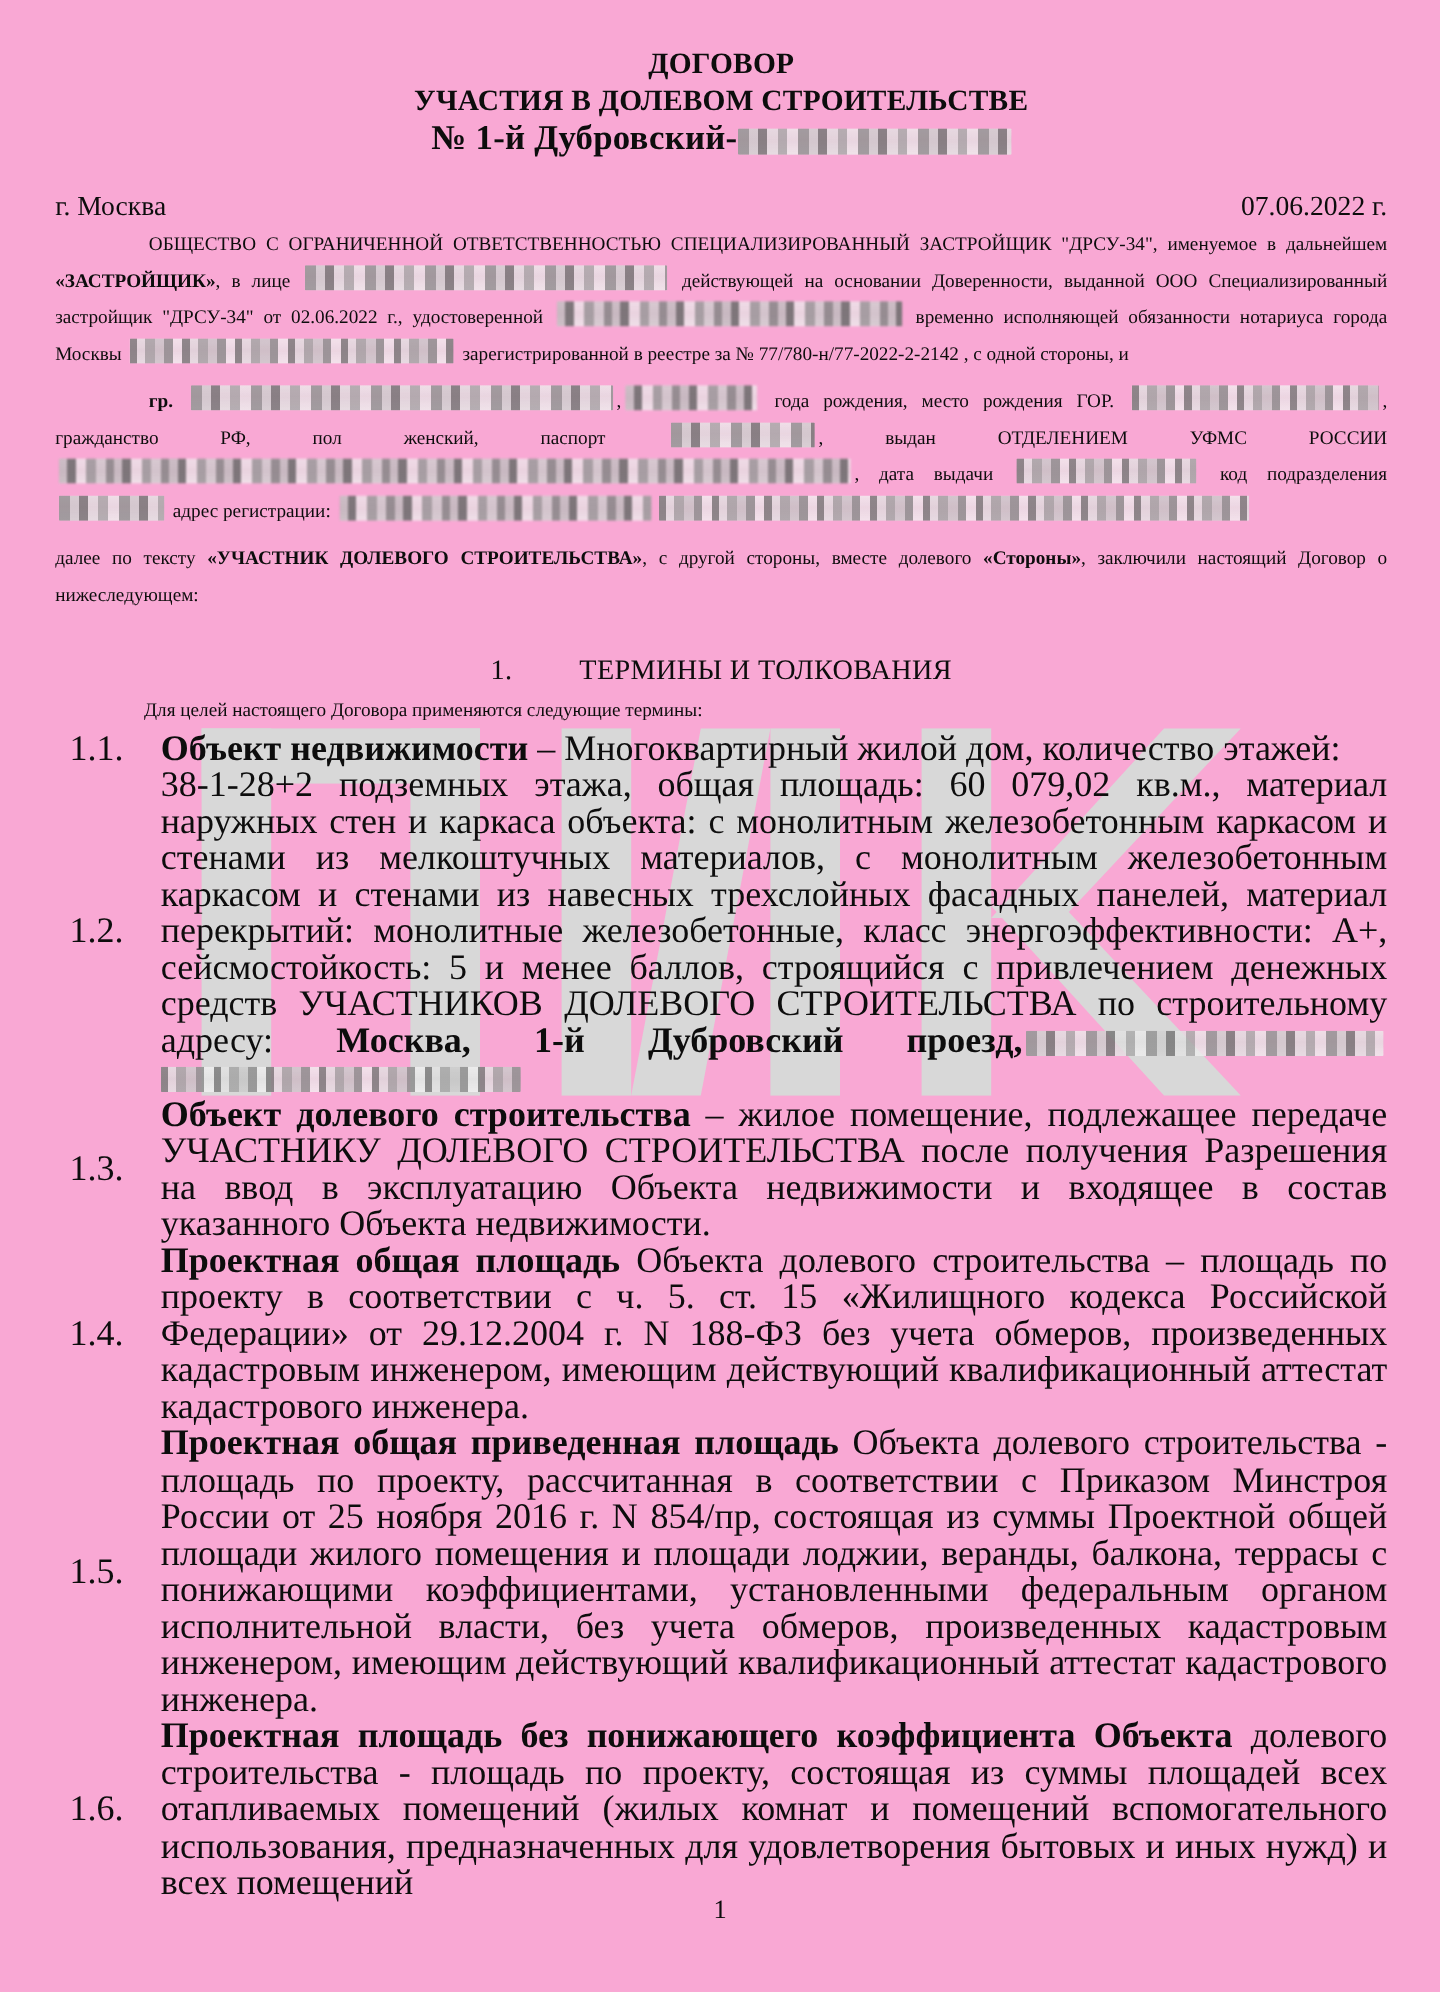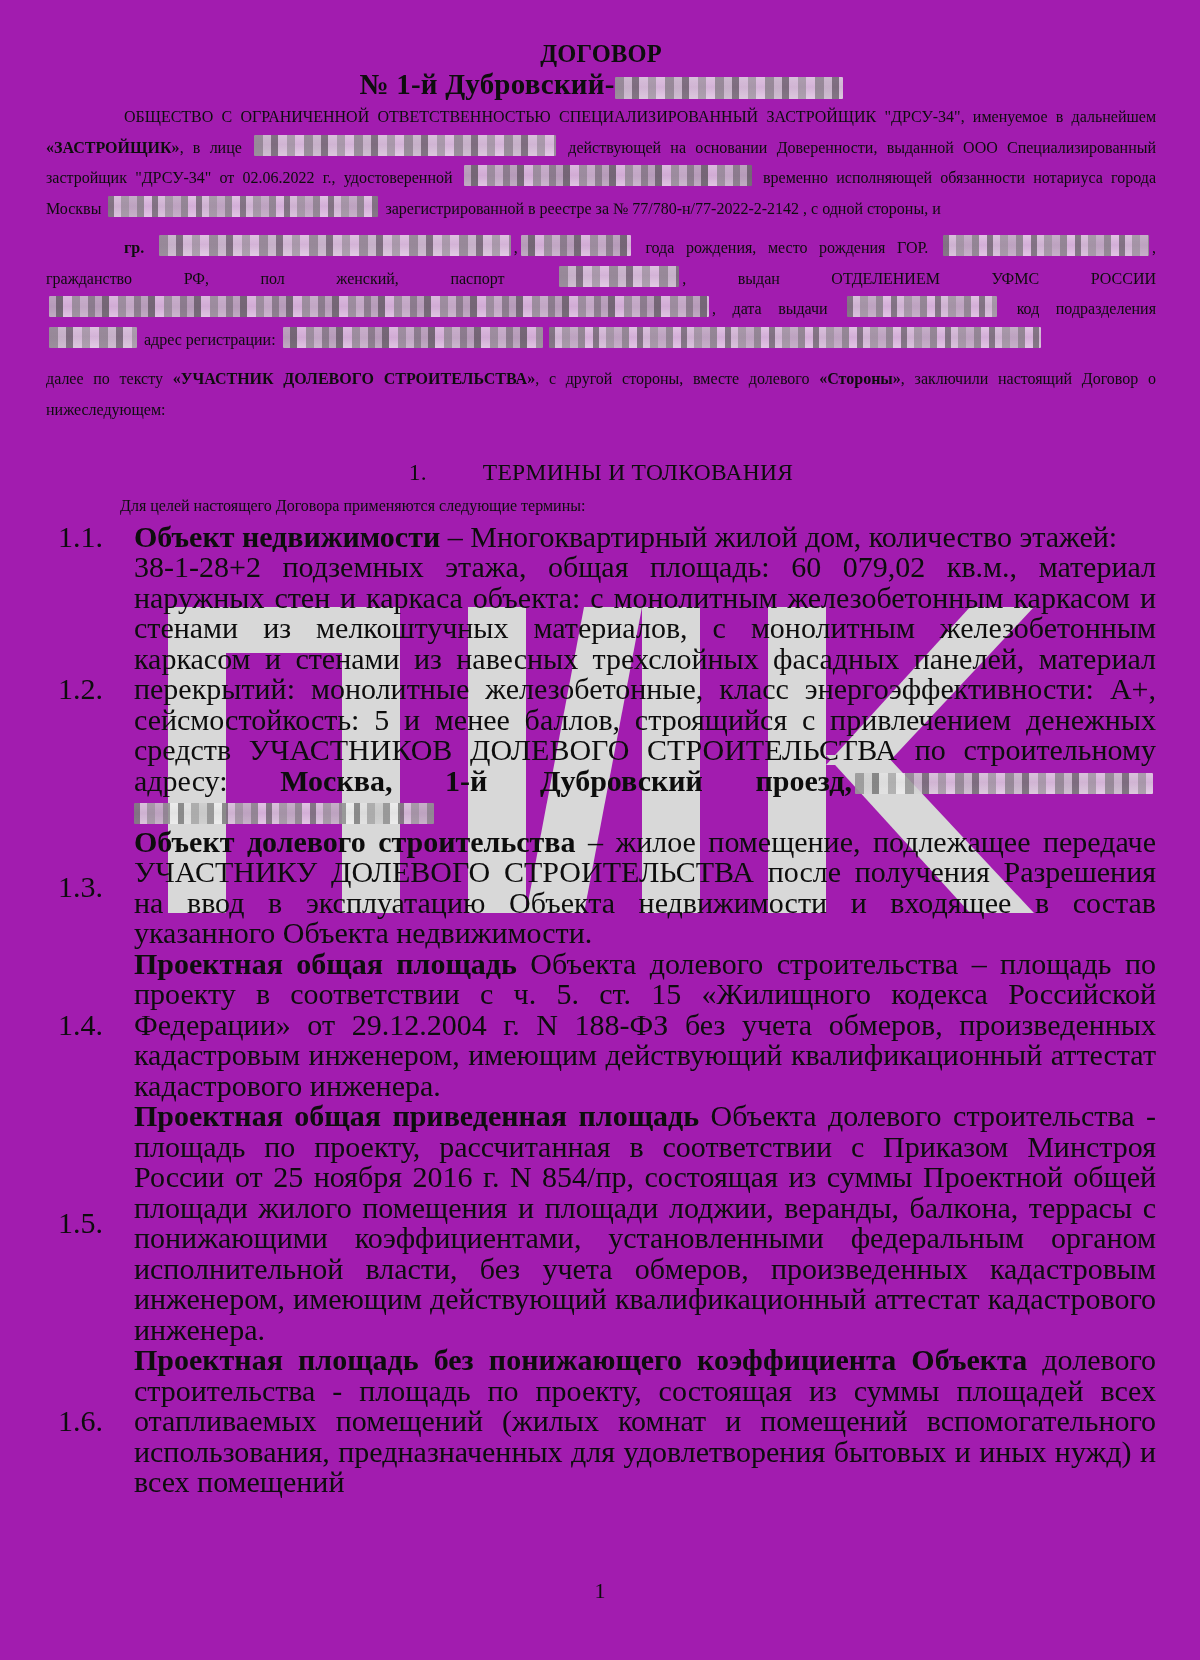--- a/index.html
+++ b/index.html
@@ -4,21 +4,21 @@
 <style>
   html, body {
     margin: 0;
     padding: 0;
     background: #ffffff;
   }
   .page {
     position: relative;
     width: 1200px;
     height: 1660px;
-    background: #a21caf;
+    background: #f9a8d4;
     font-family: "Liberation Serif", "DejaVu Serif", serif;
     color: #0d0d0d;
     overflow: hidden;
     box-sizing: border-box;
     padding: 0;
   }
 
   
   .watermark {
     position: absolute;
@@ -190,25 +190,30 @@
         <polygon points="676,170 820,12 884,12 736,170"></polygon>
         <polygon points="676,160 820,318 884,318 736,160"></polygon>
       </g>
     </svg>
   </div>
 
   <div class="content">
 
     <div class="doc-title">
       <span class="t-line">ДОГОВОР</span>
+      <span class="t-line">УЧАСТИЯ В ДОЛЕВОМ СТРОИТЕЛЬСТВЕ</span>
       <span class="title-num">
         <span>№ 1-й Дубровский-</span><span class="redact num-redact" style="width:228px;height:22px;"></span>
       </span>
     </div>
 
+    <div class="meta-row">
+      <span>г. Москва</span>
+      <span>07.06.2022 г.</span>
+    </div>
 
     <p class="para indent" style="margin-top:2px;">
       <span>ОБЩЕСТВО С ОГРАНИЧЕННОЙ ОТВЕТСТВЕННОСТЬЮ СПЕЦИАЛИЗИРОВАННЫЙ ЗАСТРОЙЩИК "ДРСУ-34", именуемое в дальнейшем </span><span class="b">«ЗАСТРОЙЩИК»</span><span>, в лице </span><span class="redact sp" style="width:302px;height:21px;"></span><span> действующей на основании Доверенности, выданной ООО Специализированный застройщик "ДРСУ-34" от 02.06.2022 г., удостоверенной </span><span class="redact v2 sp" style="width:288px;height:21px;"></span><span> временно исполняющей обязанности нотариуса города Москвы </span><span class="redact v3 sp" style="width:270px;height:21px;"></span><span> зарегистрированной в реестре за № </span><span>77/780-н/77-2022-2-2142</span><span> , с одной стороны, и</span>
     </p>
 
     <p class="para indent" style="margin-top:9px;">
       <span class="b">гр. </span><span class="redact sp" style="width:352px;height:21px;"></span><span>,</span><span class="redact v2 sp" style="width:110px;height:21px;"></span><span> года рождения, место рождения ГОР. </span><span class="redact v3 sp" style="width:206px;height:21px;"></span><span>, гражданство РФ, пол женский,  паспорт </span><span class="redact sp" style="width:120px;height:21px;"></span><span>, выдан ОТДЕЛЕНИЕМ УФМС РОССИИ </span><span class="redact v2 sp" style="width:660px;height:21px;"></span><span>, дата выдачи </span><span class="redact v3 sp" style="width:150px;height:21px;"></span><span> код подразделения </span><span class="redact sp" style="width:88px;height:21px;"></span><span> адрес регистрации: </span><span class="redact v2 sp" style="width:260px;height:21px;"></span><span class="redact v3 sp" style="width:492px;height:21px;"></span>
     </p>
 
     <p class="para" style="margin-top:9px;">

